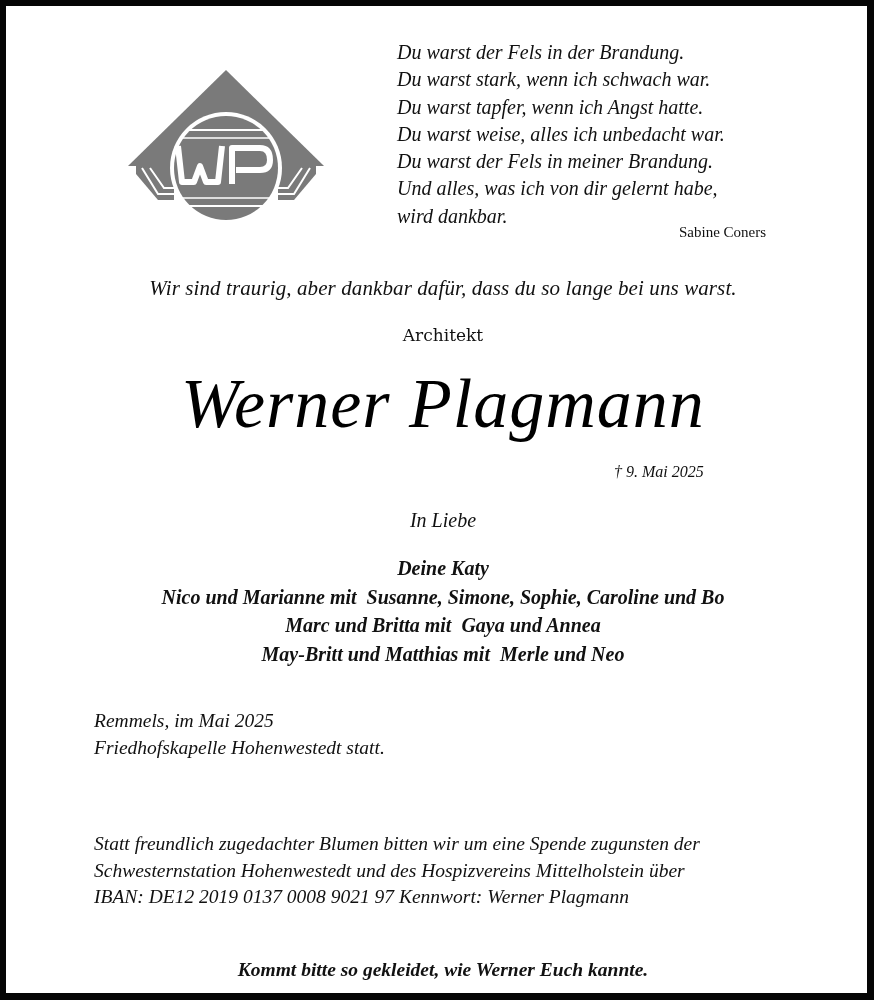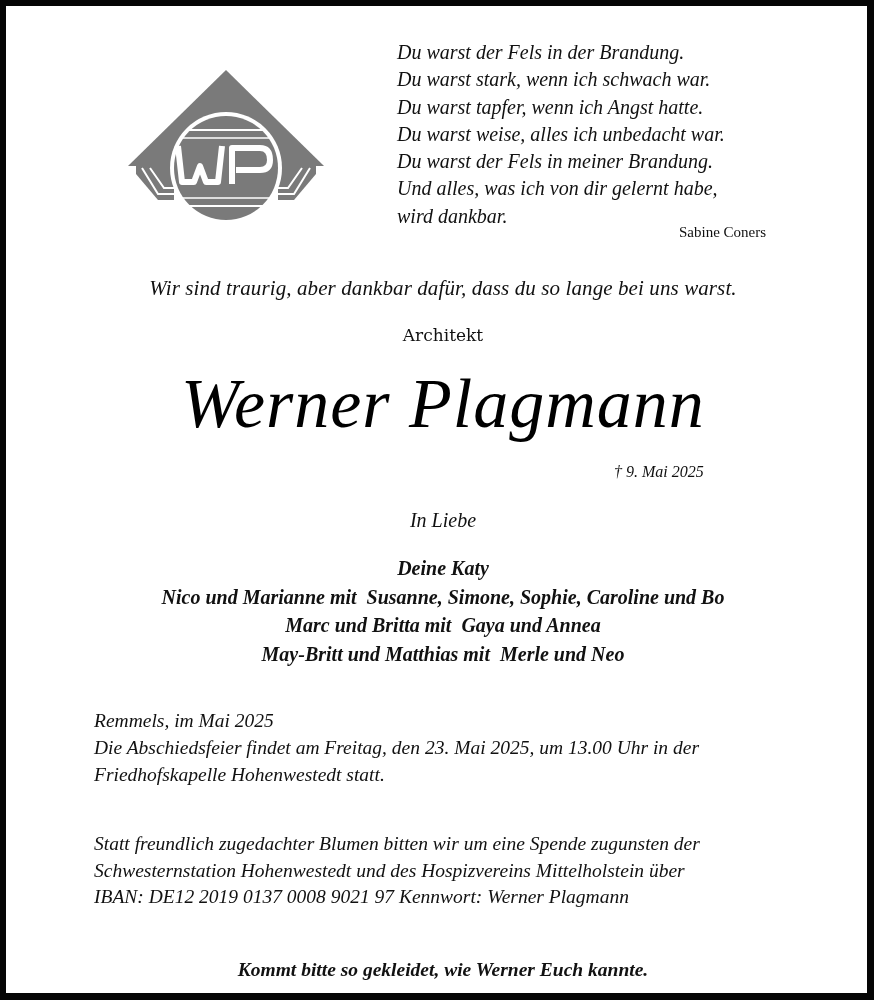--- a/index.html
+++ b/index.html
@@ -90,21 +90,20 @@
   <div class="abs serif center family">
     <div>Deine Katy</div>
     <div style="white-space:pre">Nico und Marianne mit  Susanne, Simone, Sophie, Caroline und Bo</div>
     <div style="white-space:pre">Marc und Britta mit  Gaya und Annea</div>
     <div style="white-space:pre">May-Britt und Matthias mit  Merle und Neo</div>
   </div>
 
   <div class="abs serif body-block place-date">Remmels, im Mai 2025</div>
 
   <div class="abs serif body-block ceremony">
-    <div>Die Abschiedsfeier findet am Freitag, den 23. Mai 2025, um 13.00 Uhr in der</div>
     <div>Friedhofskapelle Hohenwestedt statt.</div>
   </div>
 
   <div class="abs serif body-block donation">
     <div>Statt freundlich zugedachter Blumen bitten wir um eine Spende zugunsten der</div>
     <div>Schwesternstation Hohenwestedt und des Hospizvereins Mittelholstein über</div>
     <div>IBAN: DE12 2019 0137 0008 9021 97 Kennwort: Werner Plagmann</div>
   </div>
 
   <div class="abs serif center closing">Kommt bitte so gekleidet, wie Werner Euch kannte.</div>

